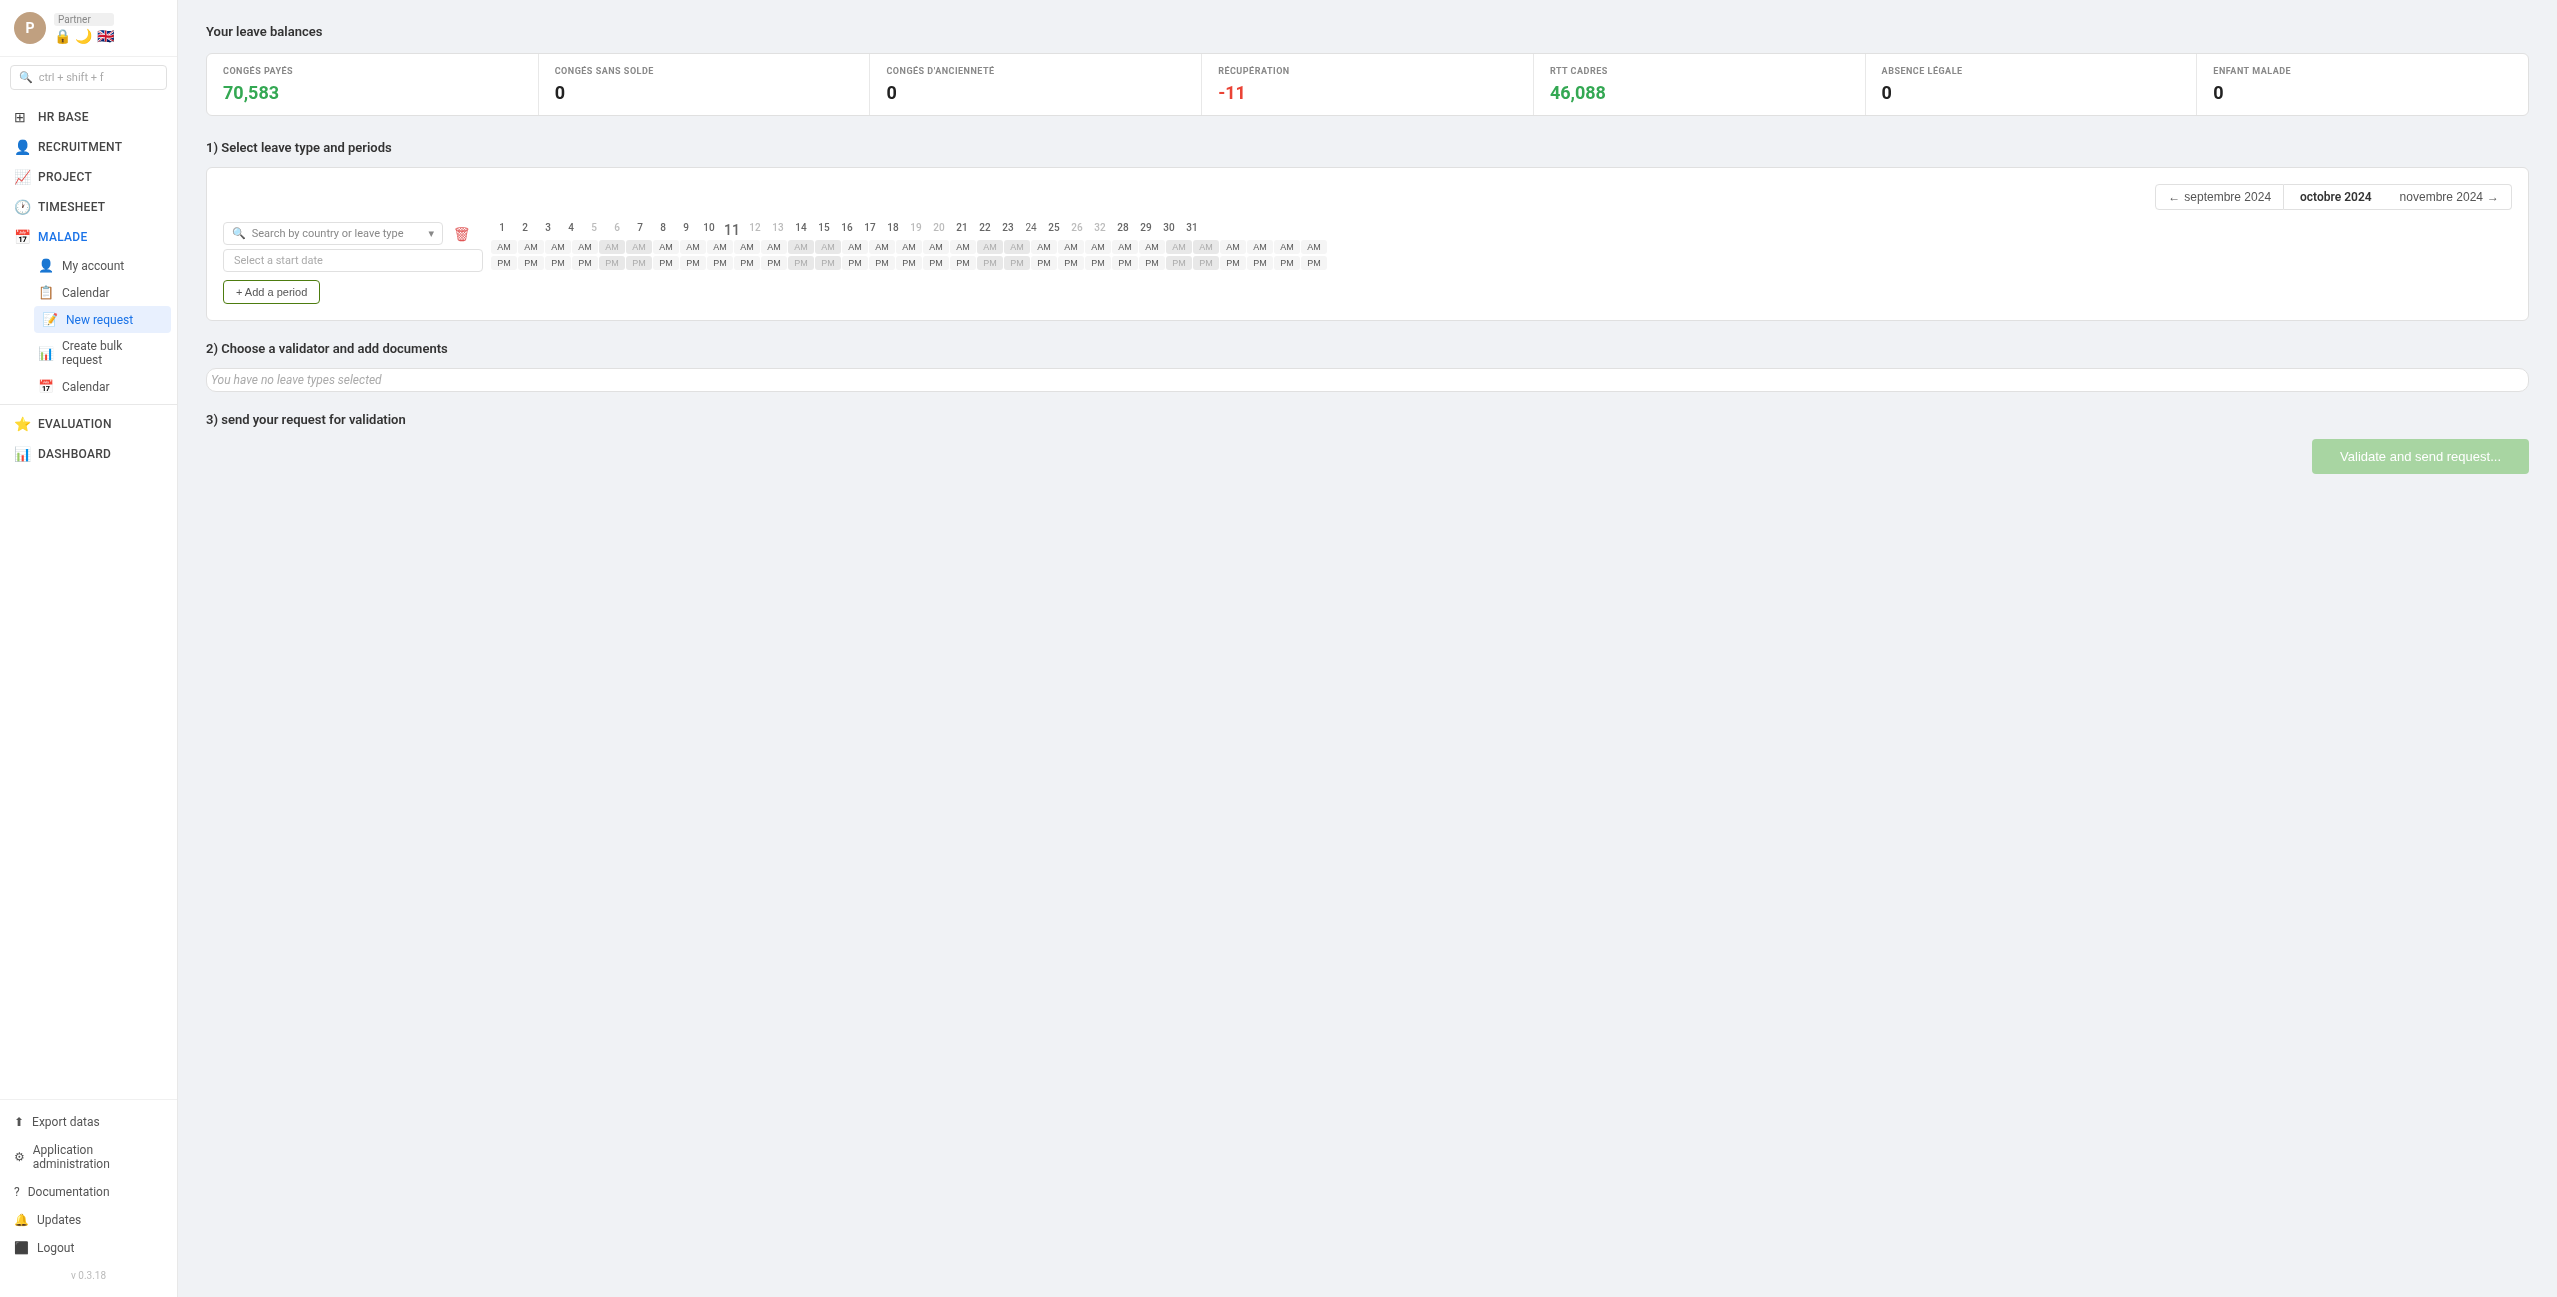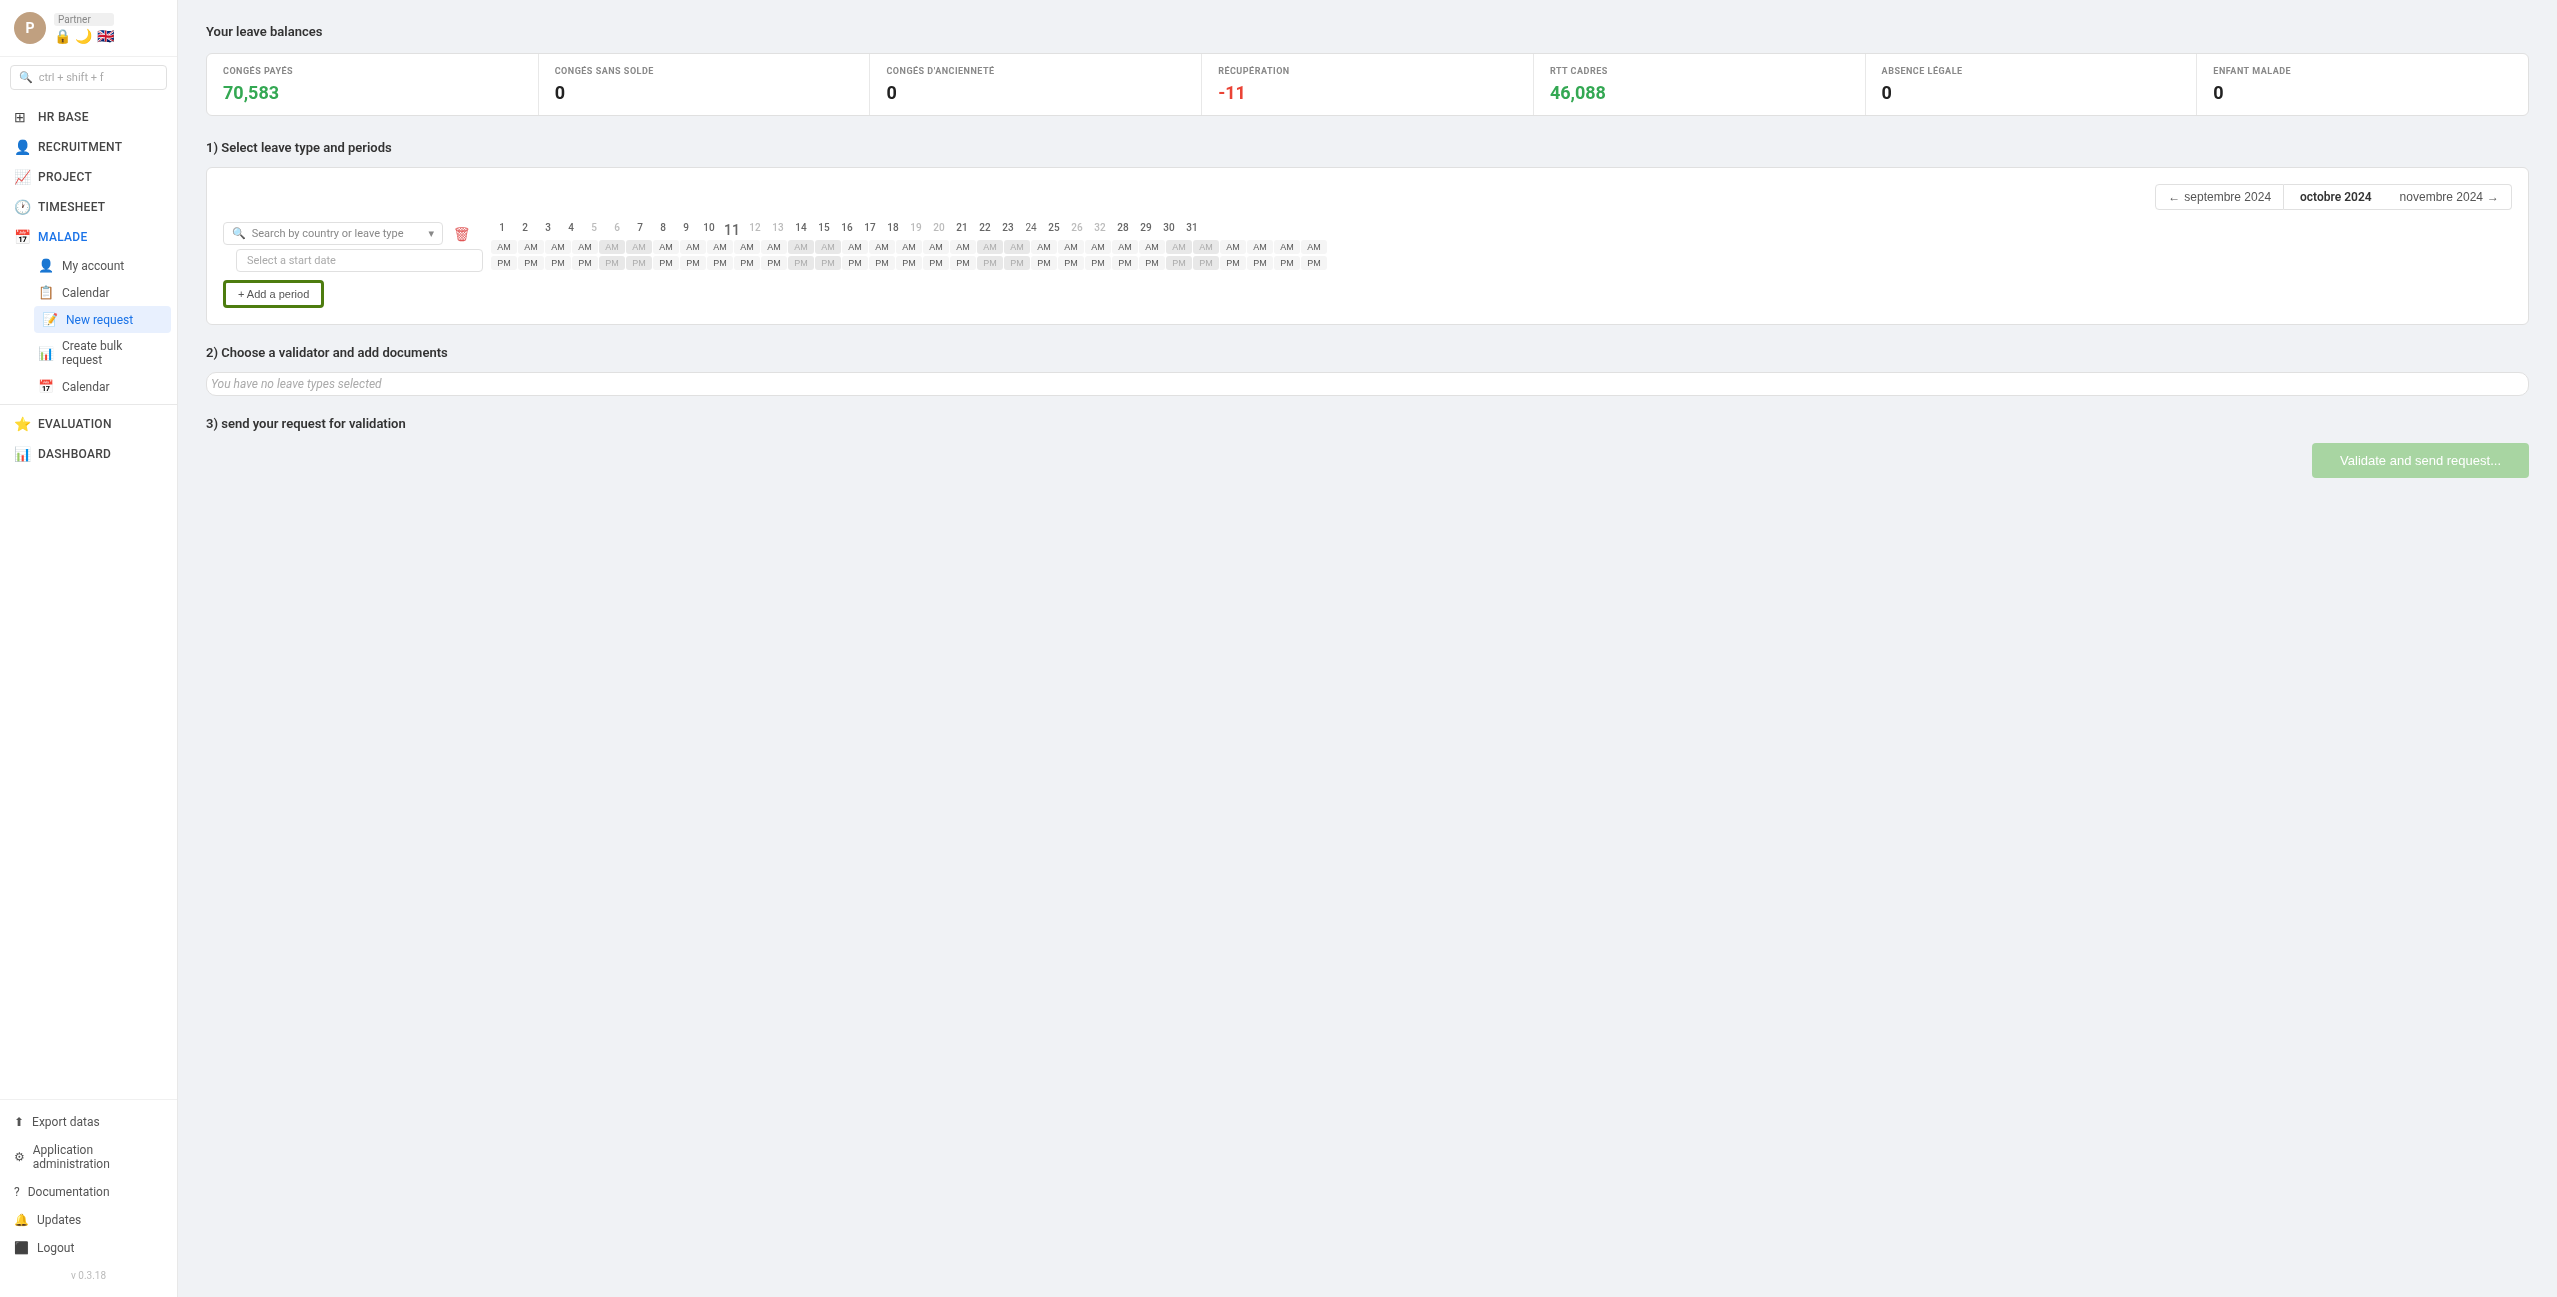--- a/index.html
+++ b/index.html
@@ -46,22 +46,22 @@
     .cal-nav-btn:first-child { border-radius: 4px 0 0 4px; }
     .cal-nav-btn:last-child { border-radius: 0 4px 4px 0; border-left: none; }
     .cal-month-label { padding: 5px 16px; border: 1px solid #e0e0e0; border-left: none; border-right: none; background: #fff; font-size: 12px; font-weight: 600; color: #333; }
 
     .calendar-grid { overflow-x: auto; }
     .cal-btn { font-size: 9px; padding: 2px 4px; border-radius: 3px; cursor: pointer; border: none; width: 26px; }
     .cal-btn.available { background: #f5f5f5; color: #555; }
     .cal-btn.weekend { background: #e8e8e8; color: #aaa; cursor: default; }
     .leave-type-select { border: 1px solid #e0e0e0; border-radius: 4px; padding: 4px 8px; font-size: 11px; color: #888; background: #fff; cursor: pointer; display: flex; align-items: center; gap: 6px; min-width: 220px; }
     .delete-btn { color: #e05555; cursor: pointer; font-size: 14px; border: none; background: none; padding: 2px 4px; }
-    .start-date-select { border: 1px solid #e0e0e0; border-radius: 4px; padding: 4px 10px; font-size: 11px; color: #aaa; background: #fff; cursor: pointer; margin-left: 13px; }
-    .add-period-btn { border: 3px solid #4d7c0f; border-radius: 4px; padding: 5px 12px; background: #fff; font-size: 11px; color: #555; cursor: pointer; margin-top: 8px; }
+    .start-date-select { border: 1px solid #e0e0e0; border-radius: 4px; padding: 4px 10px; font-size: 11px; color: #aaa; background: #fff; cursor: pointer; }
+    .add-period-btn { border: 1px solid #4d7c0f; border-radius: 4px; padding: 5px 12px; background: #fff; font-size: 11px; color: #555; cursor: pointer; margin-top: 8px; }
 
     
     .validator-section { background: #fff; border: 1px solid #e0e0e0; border-radius: 10px; padding: 4px; margin-bottom: 20px; }
     .no-leave-msg { color: #aaa; font-size: 12px; font-style: italic; }
 
     
     .send-section { margin-bottom: 20px; }
     .validate-btn { background: #a8d5a2; color: #fff; border: none; border-radius: 4px; padding: 10px 28px; font-size: 13px; font-weight: 500; cursor: pointer; float: right; }
 
     .divider { height: 1px; background: #e8e8e8; margin: 4px 0; }

